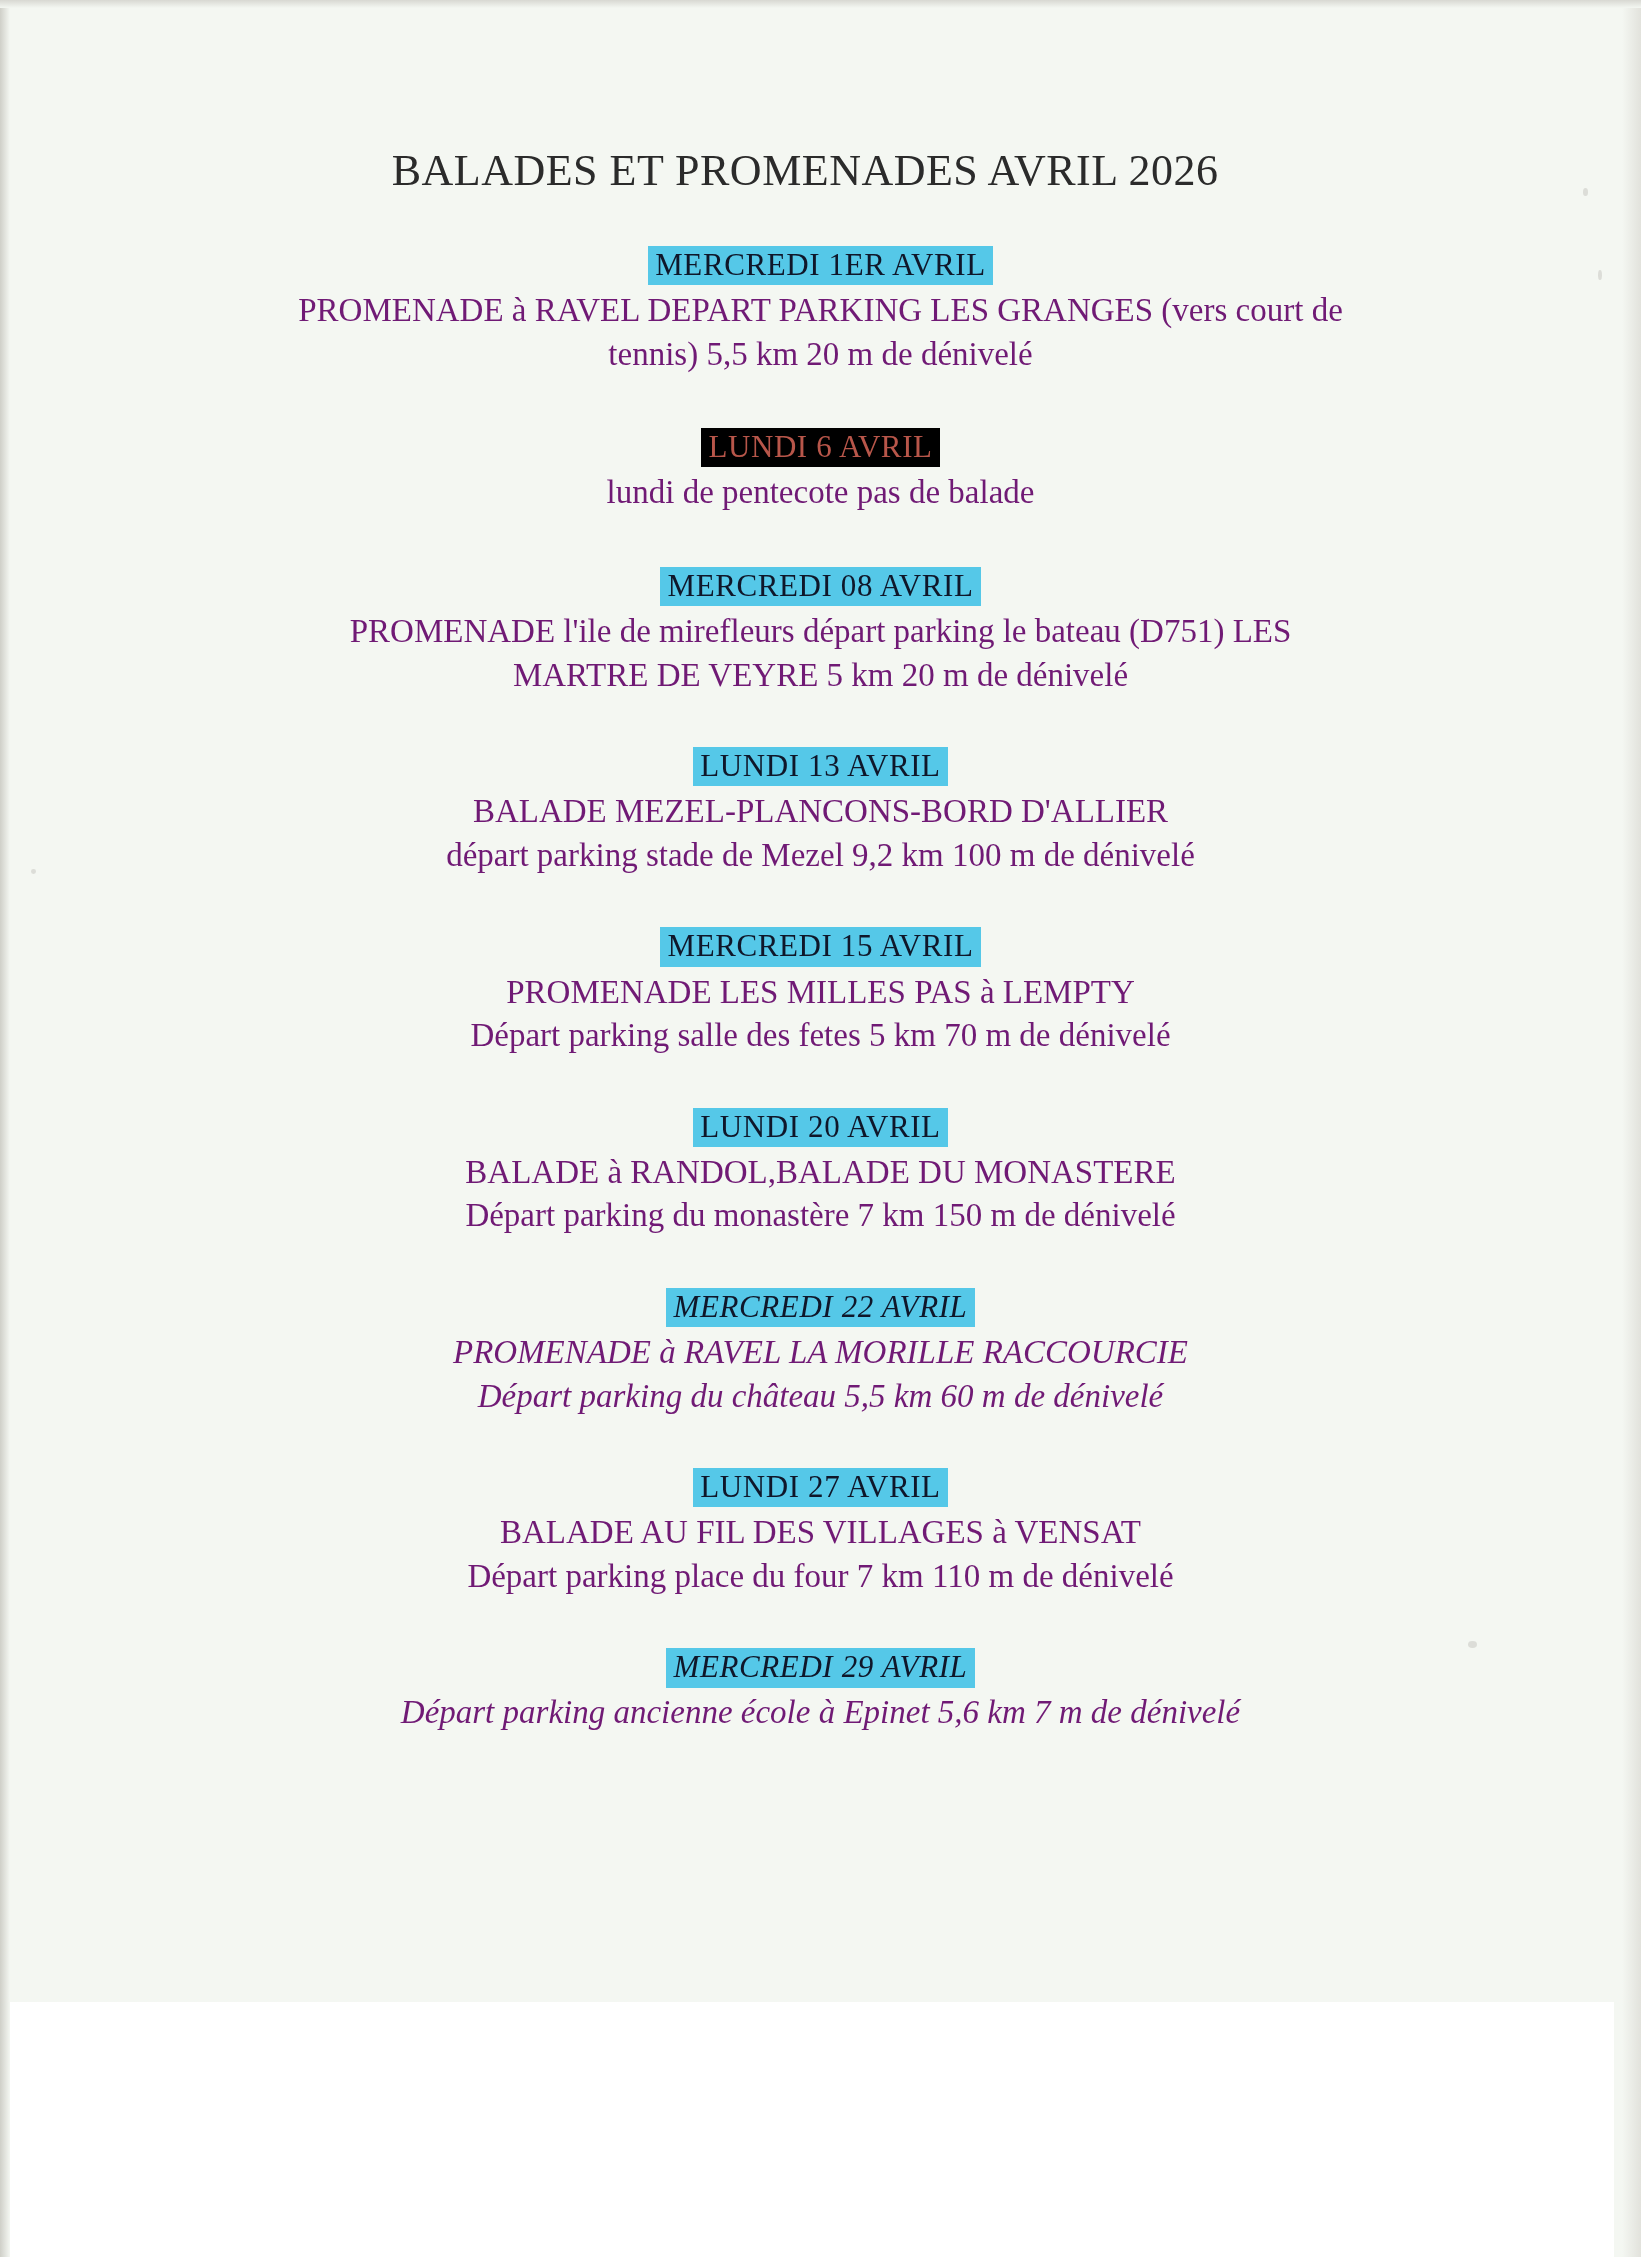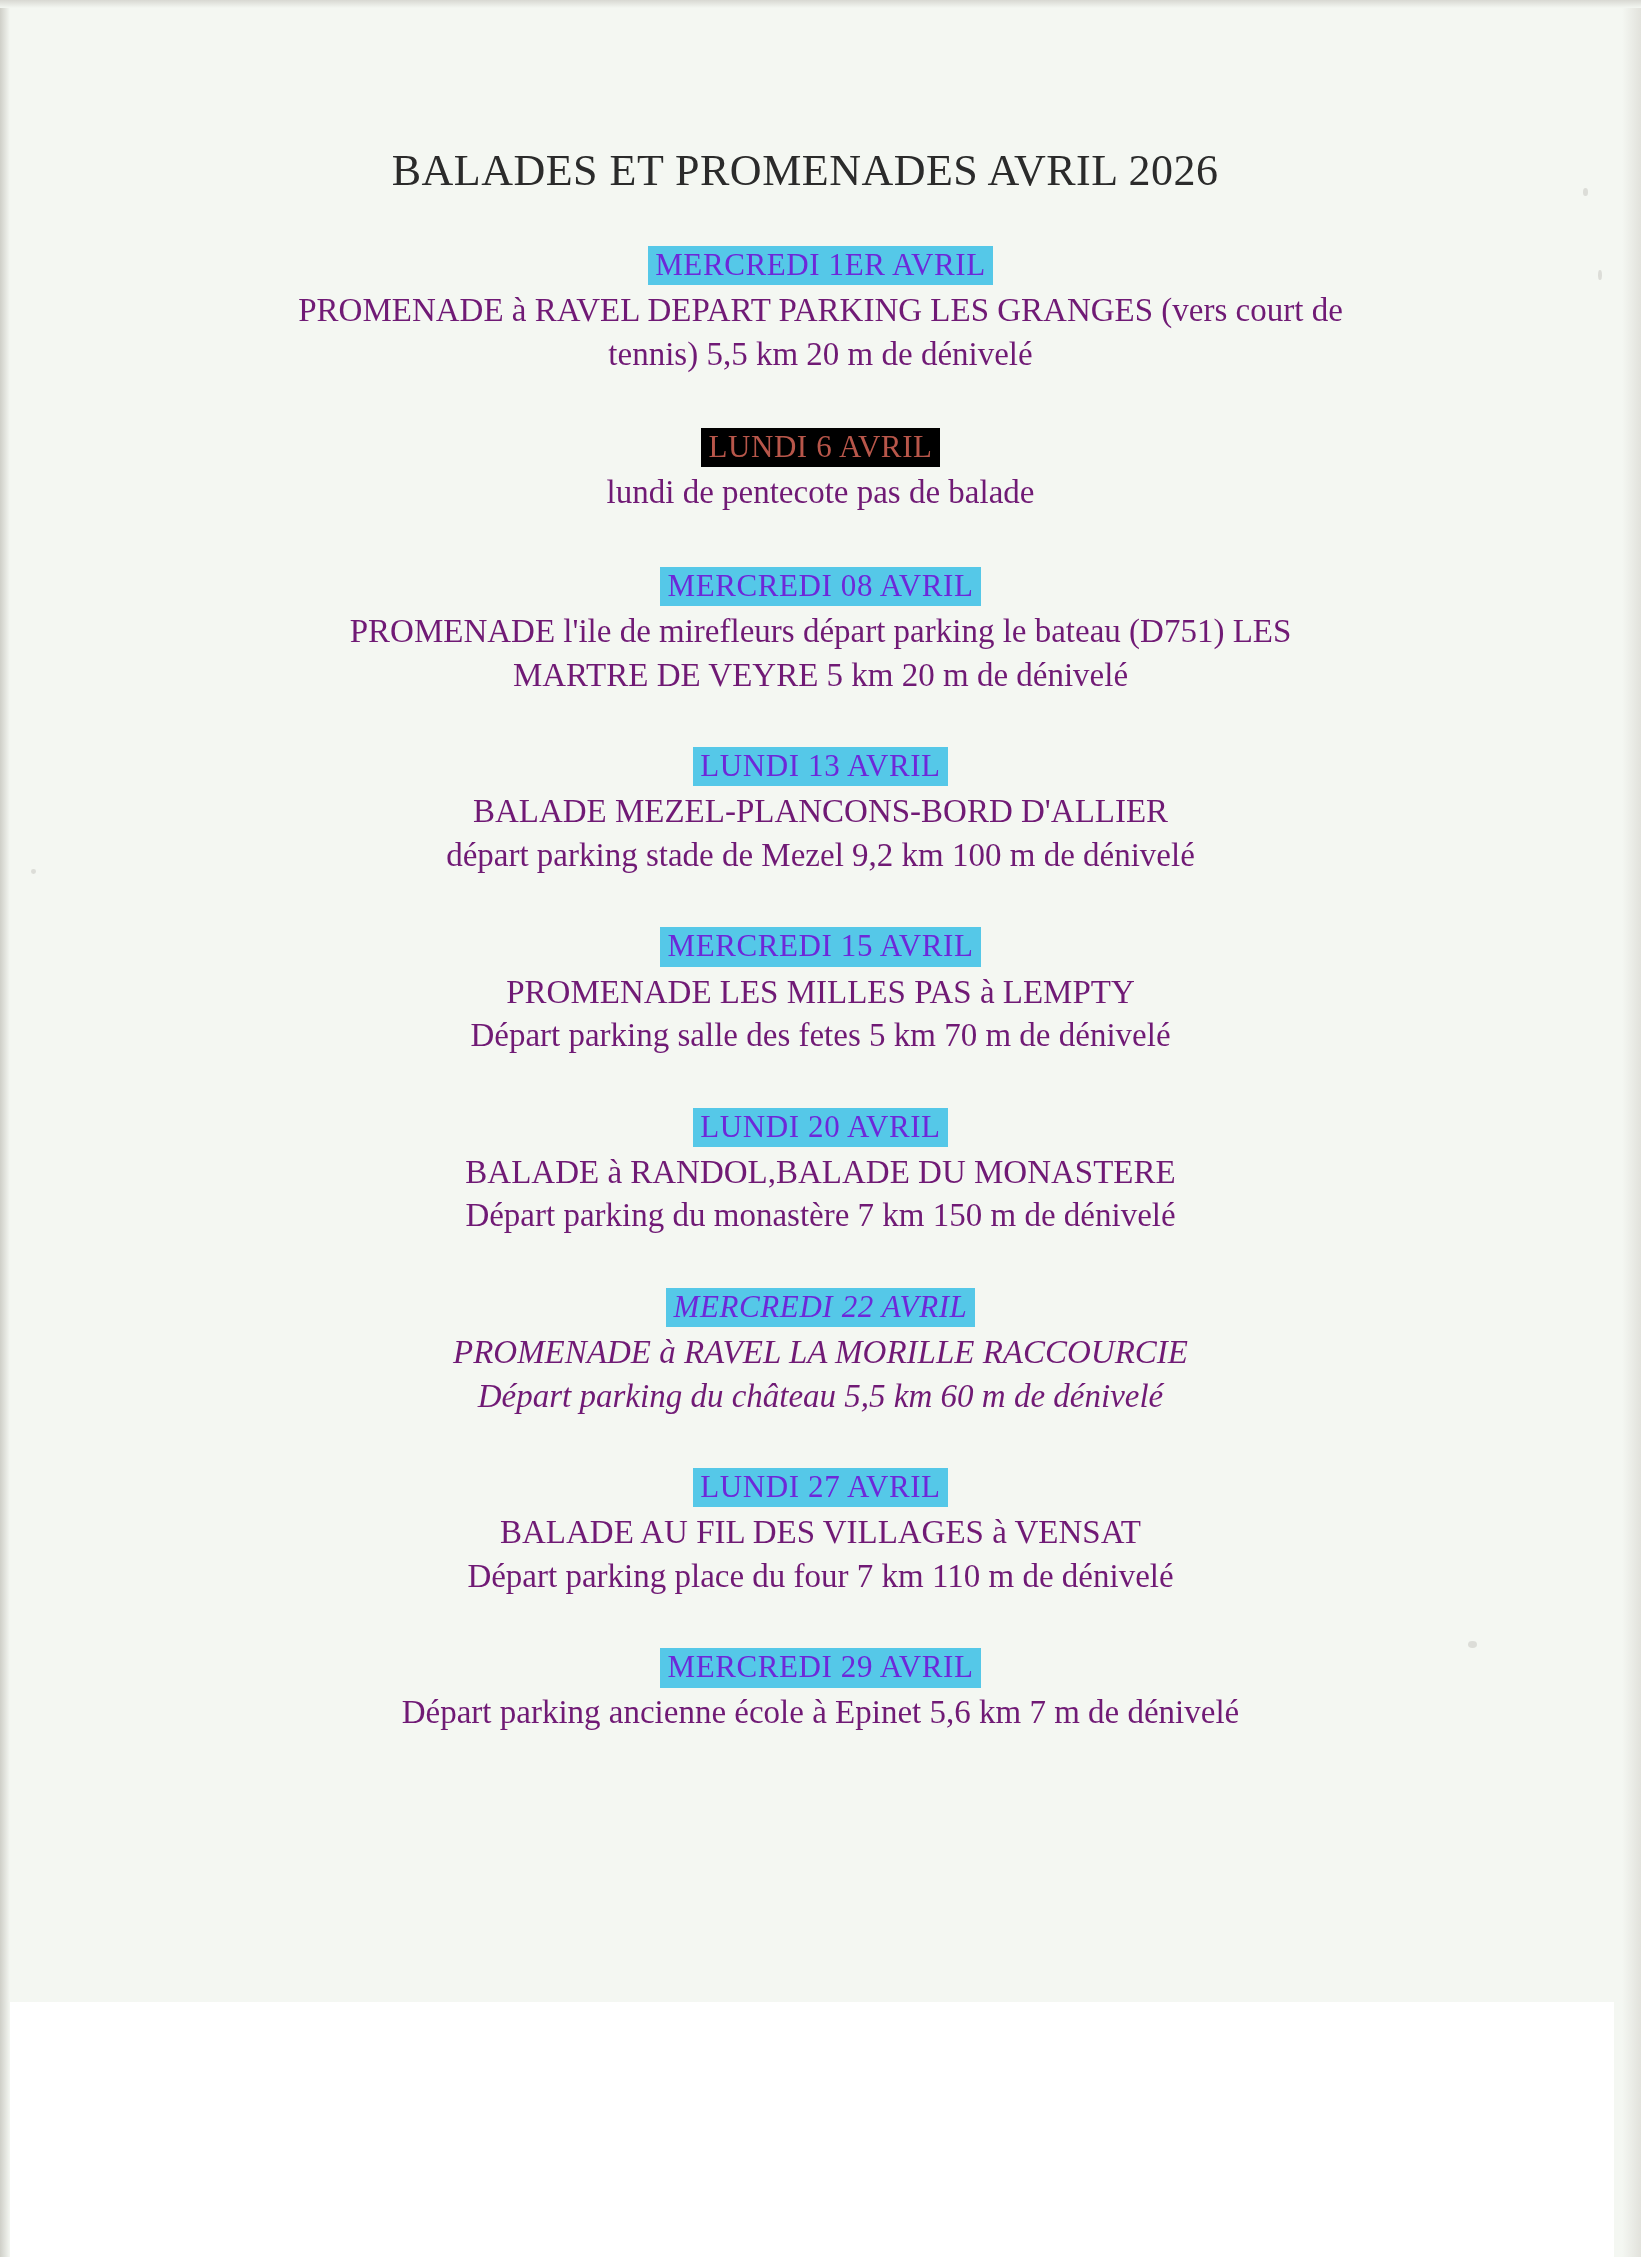--- a/index.html
+++ b/index.html
@@ -63,21 +63,21 @@
     margin-bottom: 37px;
   }
   .event-date-wrap {
     text-align: center;
     margin-bottom: 3.9px;
   }
   .event-date {
     display: inline-block;
     font-size: 31px;
     letter-spacing: 0.6px;
-    color: #6d28d9;
+    color: #0f172a;
     padding: 1.9px 7.7px 3.9px 7.7px;
     line-height: 1.08;
   }
   .hl-blue {
     background: #55c8e8;
   }
   .hl-red {
     background: #000000;
     color: #b8564a;
   }
@@ -172,21 +172,21 @@
       </div>
 
       <div class="event" style="margin-top:50px;">
         <div class="event-date-wrap">
           <span class="event-date hl-blue">LUNDI 27 AVRIL</span>
         </div>
         <div class="event-line wide">BALADE AU FIL DES VILLAGES à VENSAT</div>
         <div class="event-line wide">Départ parking place du  four 7 km  110 m de dénivelé</div>
       </div>
 
-      <div class="event" style="margin-top:50px;">
+      <div class="event" style="margin-top:50px;font-style:italic;">
         <div class="event-date-wrap">
           <span class="event-date hl-blue">MERCREDI 29 AVRIL</span>
         </div>
         <div class="event-line wide">Départ parking ancienne école à Epinet  5,6 km  7 m de dénivelé</div>
       </div>
 
     </div>
   </div>
 </div>
 

